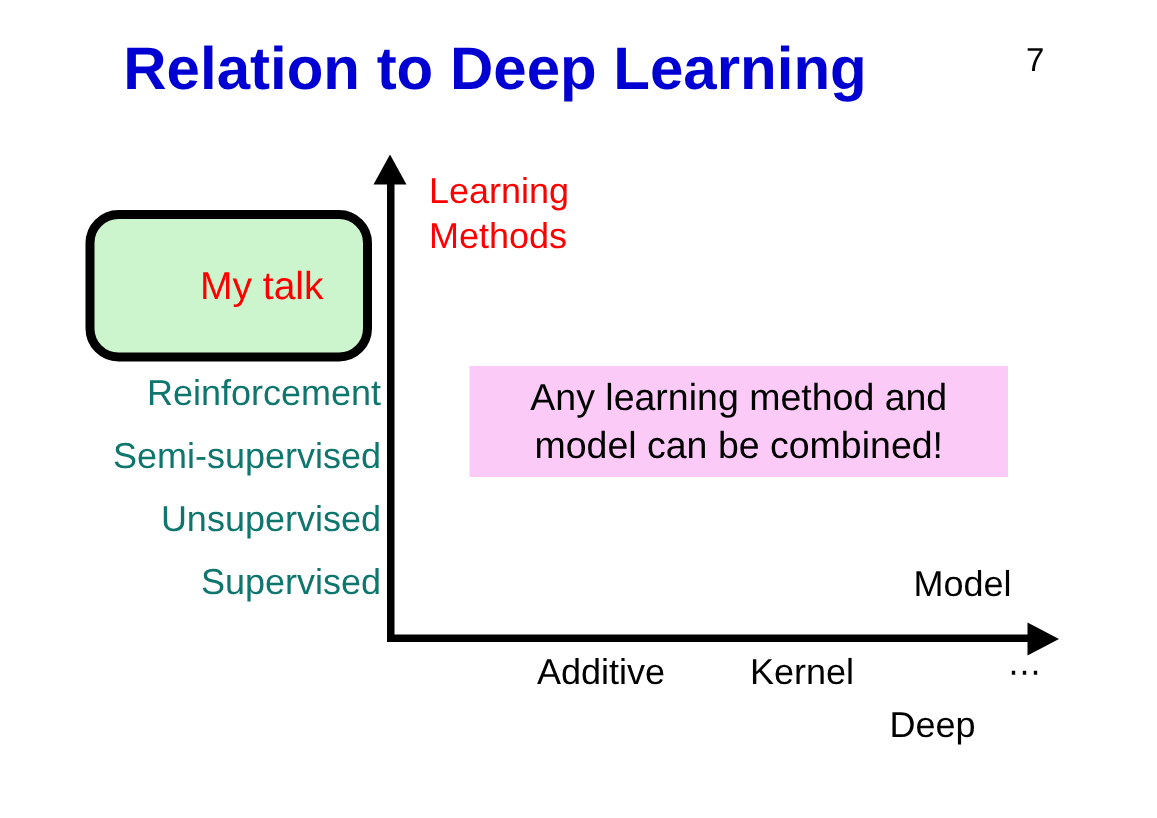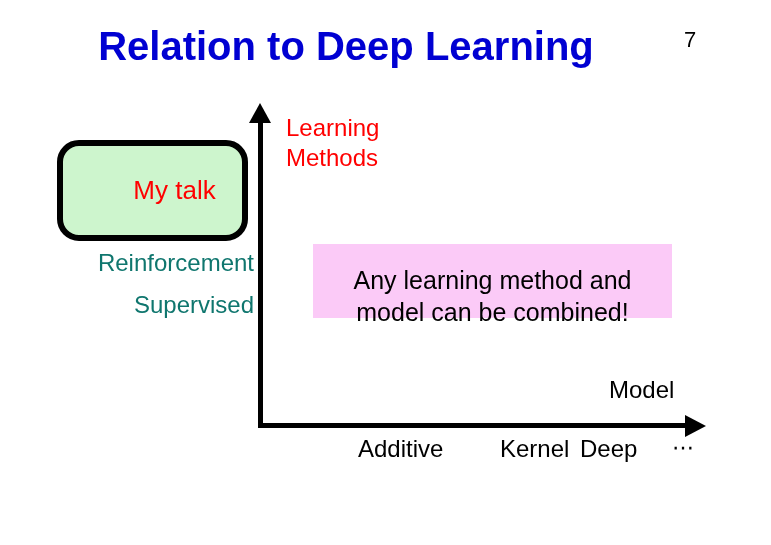--- a/index.html
+++ b/index.html
@@ -13,21 +13,21 @@
     height: 545px;
     background: #ffffff;
     overflow: hidden;
     font-family: "Liberation Sans", sans-serif;
     color: #000000;
   }
 
   
   #slide-title {
     position: absolute;
-    left: 16px;
+    left: 0;
     top: 24px;
     width: 660px;
     text-align: center;
     font-size: 40px;
     font-weight: bold;
     color: #0000d2;
     letter-spacing: 0px;
     white-space: nowrap;
   }
   #slide-number {
@@ -121,21 +121,21 @@
   #x-tick-labels .tick-label {
     position: absolute;
     top: 0;
     font-size: 24px;
     color: #000000;
     white-space: nowrap;
   }
   #x-tick-labels .tick-label.t0 { left: 4px;   }
   #x-tick-labels .tick-label.t1 { left: 100px; text-align: center; }
   #x-tick-labels .tick-label.t2 { left: 230px; margin-left: 12px; }
-  #x-tick-labels .tick-label.t3 { left: 322px; }
+  #x-tick-labels .tick-label.t3 { left: 335px; margin-top: 35px; }
   #x-tick-labels .tick-label.t4 { left: 414px; font-size: 22px; }
 
   
   #my-talk-box {
     position: absolute;
     left: 57px;
     top: 140px;
     width: 191px;
     height: 101px;
     box-sizing: border-box;
@@ -155,21 +155,21 @@
 
   
   #note-box {
     position: absolute;
     left: 313px;
     top: 244px;
     width: 359px;
     height: 74px;
     box-sizing: border-box;
     background: #fbcaf7;
-    padding: 20px 14px 0 14px;
+    padding: 5px 14px 0 14px;
     text-align: center;
   }
   #note-text {
     font-size: 25px;
     line-height: 32px;
     color: #000000;
     white-space: pre-line;
   }
 </style>
 </head>
@@ -184,20 +184,22 @@
   <div id="y-axis-arrow"></div>
   <div id="x-axis-line" class="axis-line"></div>
   <div id="x-axis-arrow"></div>
 
   <div id="y-axis-title">Learning
 Methods</div>
   <div id="x-axis-title">Model</div>
 
   <div id="y-tick-labels">
     <div class="tick-label">Reinforcement</div>
+    <div class="tick-label">Semi-supervised</div>
+    <div class="tick-label">Unsupervised</div>
     <div class="tick-label">Supervised</div>
   </div>
 
   <div id="x-tick-labels">
     <div class="tick-label t1">Additive</div>
     <div class="tick-label t2">Kernel</div>
     <div class="tick-label t3">Deep</div>
     <div class="tick-label t4">⋯</div>
   </div>
 

